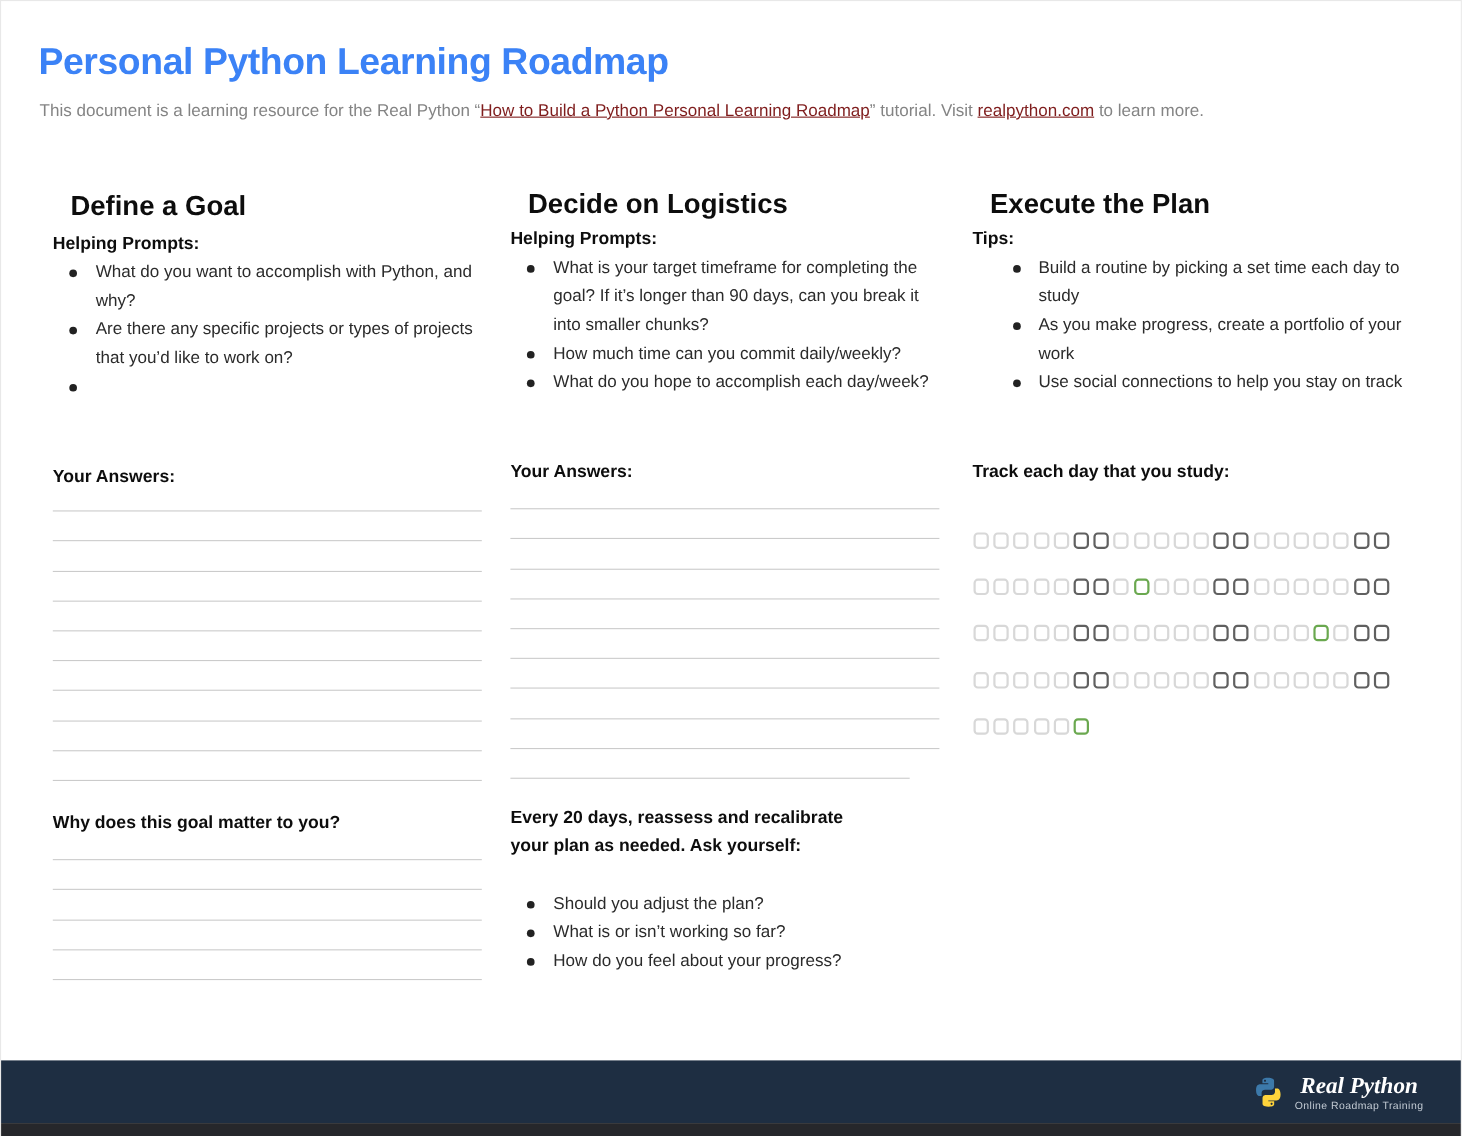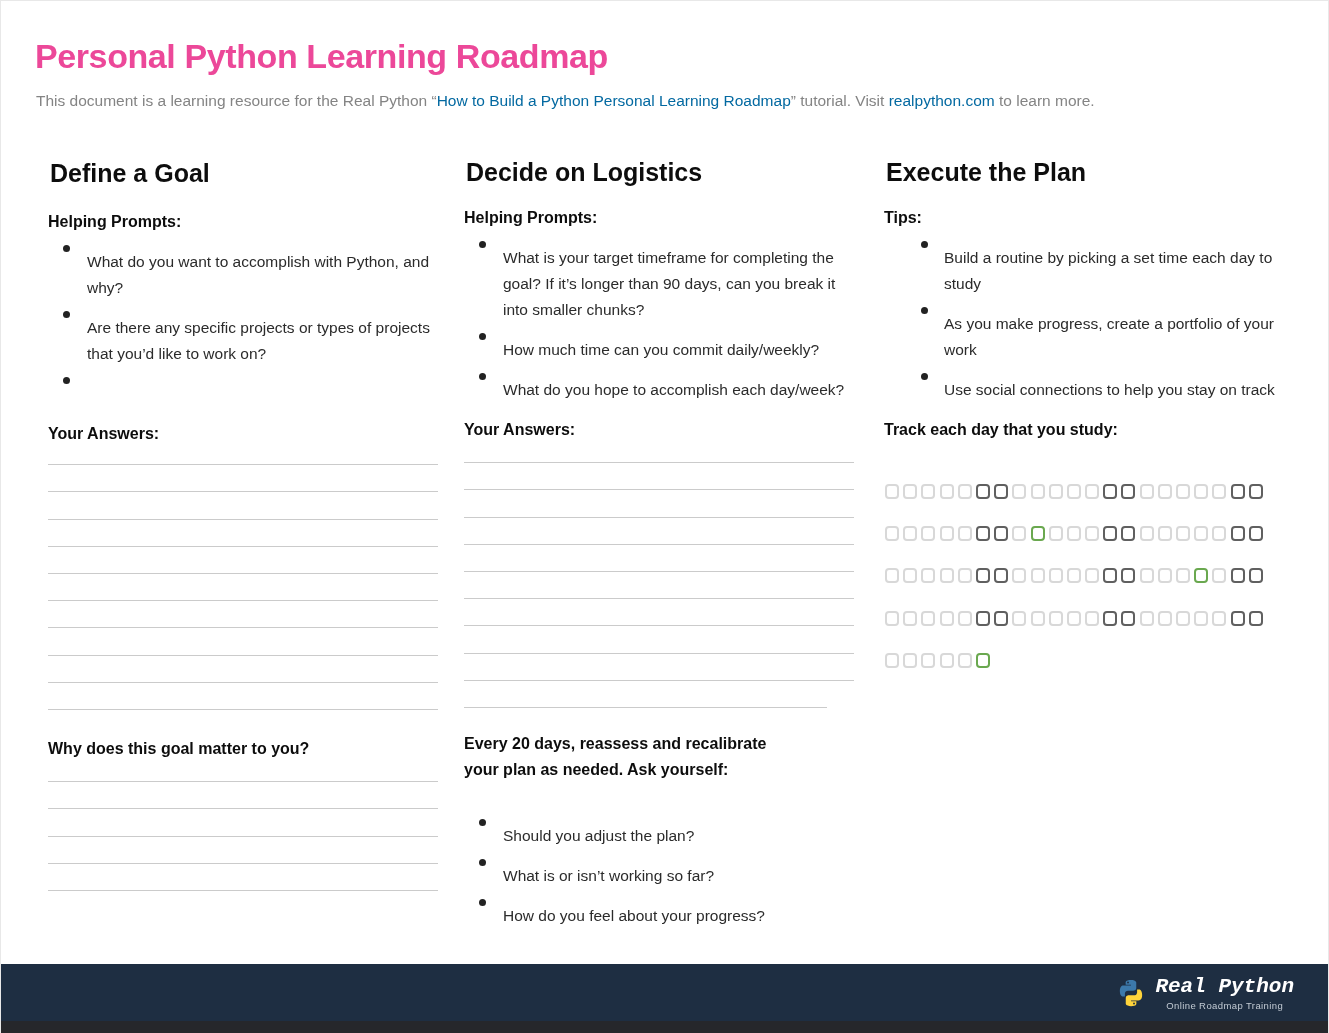--- a/index.html
+++ b/index.html
@@ -5,41 +5,41 @@
   html,body{margin:0;padding:0;}
   body{
     width:1329px;height:1033px;position:relative;background:#ffffff;
     font-family:"Liberation Sans", sans-serif;color:#2b2b2b;overflow:hidden;
   }
   .page{position:absolute;inset:0;border:1px solid #e8e8e8;box-sizing:border-box;}
 
   
   .doc-title{
     position:absolute;left:34px;top:36px;margin:0;
-    font-size:34px;font-weight:800;color:#ec4899;letter-spacing:-0.4px;
+    font-size:34px;font-weight:800;color:#3b82f6;letter-spacing:-0.4px;
   }
   .doc-subtitle{
     position:absolute;left:35px;top:91px;font-size:15.5px;color:#848484;
   }
-  .doc-subtitle .doc-link{color:#0369a1;cursor:pointer;}
+  .doc-subtitle .doc-link{color:#7f1d1d;text-decoration:underline;cursor:pointer;}
 
   
   .col{position:absolute;top:0;height:960px;}
   .col-define{left:47px;width:390px;}
   .col-logistics{left:463px;width:390px;}
   .col-execute{left:883px;width:400px;--dot-pad:37px;--text-ind:60px;}
 
-  .col-heading{position:absolute;left:0;margin:2px;font-size:25px;font-weight:800;color:#0d0d0d;}
+  .col-heading{position:absolute;left:0;margin:16px;font-size:25px;font-weight:800;color:#0d0d0d;}
   .sub-label{position:absolute;left:0;font-size:16px;font-weight:700;color:#0d0d0d;line-height:26px;}
 
   .bullets{position:absolute;left:0;right:0;display:flex;flex-direction:column;}
   .bullet{display:flex;font-size:15.5px;line-height:26px;color:#2b2b2b;}
   .bullet .dot{flex:none;width:var(--text-ind,39px);padding-left:var(--dot-pad,15px);box-sizing:border-box;}
   .bullet .dot::before{content:"";display:block;width:7px;height:7px;border-radius:50%;background:#222;margin-top:10px;}
-  .bullet .btext{flex:1;margin-top:14px;}
+  .bullet .btext{flex:1;}
 
   .lines{position:absolute;left:0;right:0;}
   .ans-line{height:26.2px;border-bottom:1.5px solid #cbcbcb;}
   .last-short .ans-line:last-child{width:93%;}
 
   
   .tracker{position:absolute;left:1px;}
   .trow{display:flex;height:15px;margin-bottom:27.2px;}
   .daybox{
     box-sizing:border-box;flex:none;width:14px;height:15px;margin-right:4.2px;
@@ -49,21 +49,21 @@
   .daybox.milestone{border-color:#6aa84f;}
 
   
   .footer{
     position:absolute;left:0;right:0;top:963px;height:57px;background:#1e2e42;
     display:flex;align-items:center;justify-content:flex-end;padding-right:34px;box-sizing:border-box;
   }
   .footer-strip{position:absolute;left:0;right:0;top:1020px;height:13px;background:#26272b;}
   .brand{display:flex;align-items:center;gap:9px;}
   .brand-text{display:flex;flex-direction:column;align-items:center;}
-  .brand-name{font-family:Liberation Mono, monospace;font-style:italic;font-weight:700;font-size:21px;color:#ffffff;line-height:24px;}
+  .brand-name{font-family:Liberation Serif, serif;font-style:italic;font-weight:700;font-size:21px;color:#ffffff;line-height:24px;}
   .brand-tagline{font-size:9.5px;color:#c3cbd4;letter-spacing:0.4px;margin-top:1px;}
   .py-icon{width:30px;height:30px;}
 </style>
 </head>
 <body>
 
 <div class="page">
 
   <h1 class="doc-title">Personal Python Learning Roadmap</h1>
 

